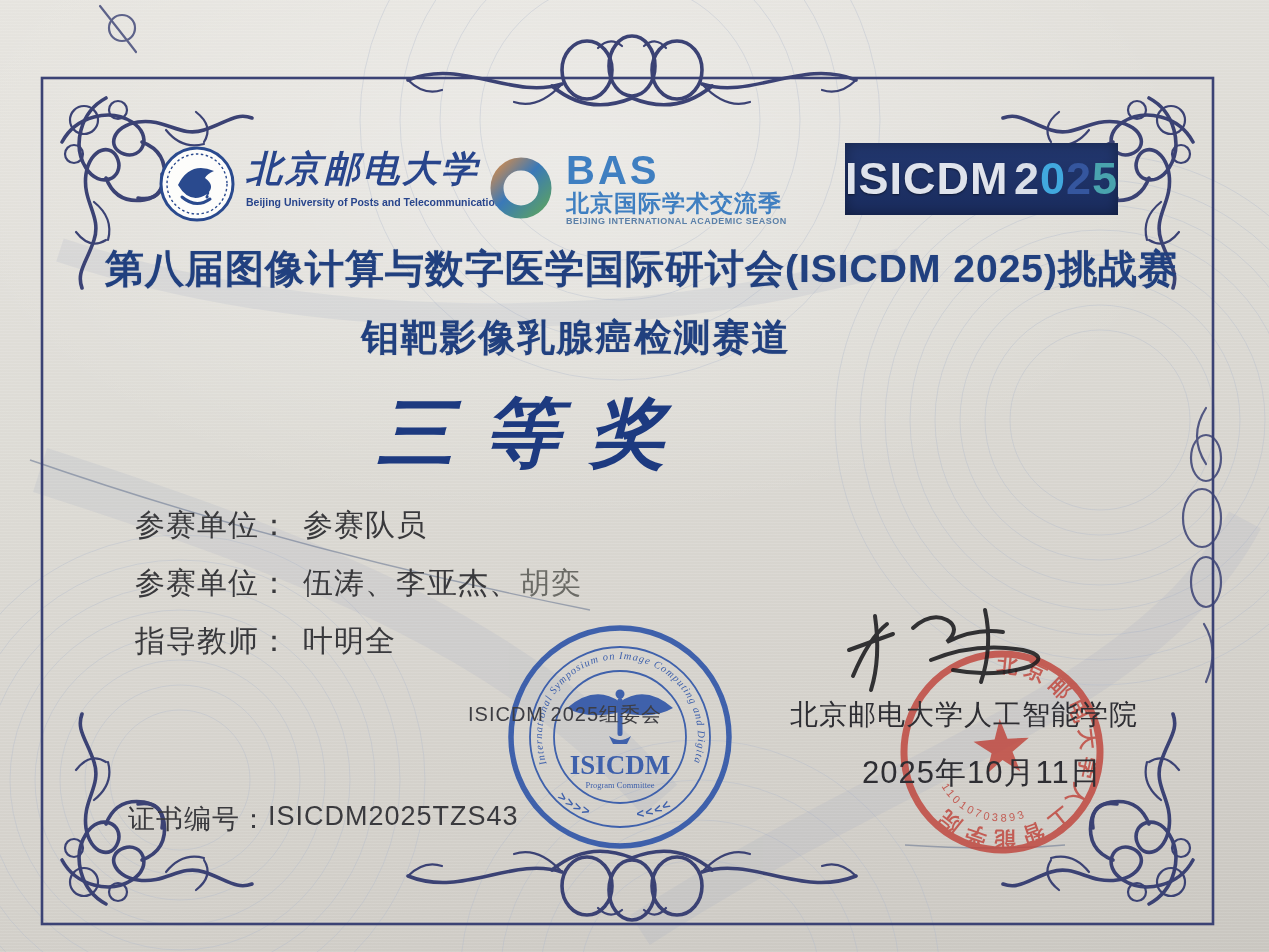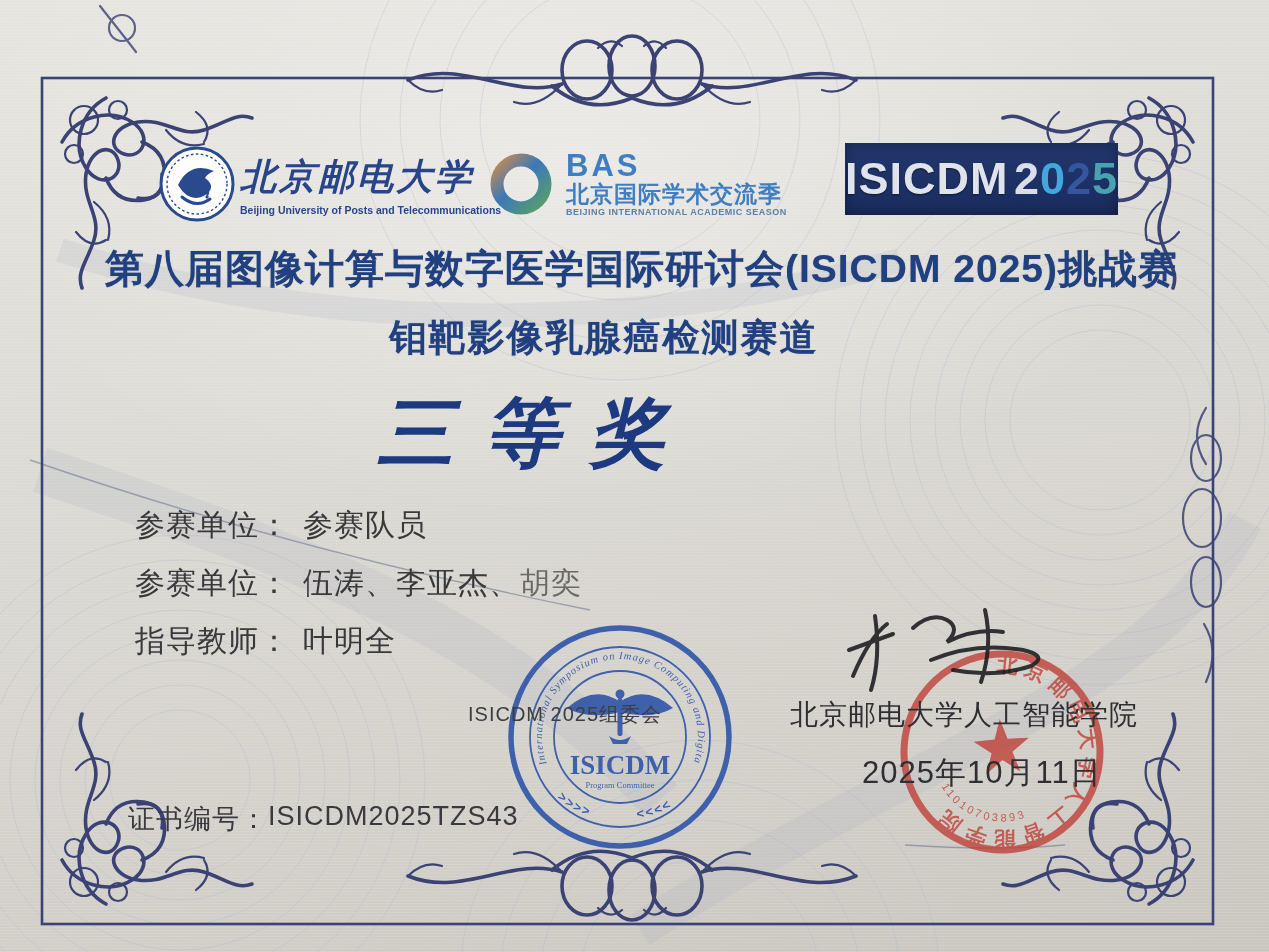--- a/index.html
+++ b/index.html
@@ -10,35 +10,35 @@
       radial-gradient(ellipse 900px 500px at 45% 18%, rgba(255,255,255,.35), rgba(255,255,255,0) 70%),
       repeating-linear-gradient(0deg, rgba(255,255,255,.10) 0 1px, rgba(0,0,0,0) 1px 3px),
       linear-gradient(168deg,#e6e4df 0%,#dcdad4 40%,#d4d1cb 72%,#c9c6c0 100%);
   }
   svg{position:absolute;overflow:visible;}
   .fl{fill:none;stroke:#3b4274;stroke-width:3.6;stroke-linecap:round;}
   .fl2{fill:none;stroke:#3b4274;stroke-width:2.2;stroke-linecap:round;}
   .net circle,.net path{fill:none;stroke:#adb7cb;stroke-width:.9;}
   .abs{position:absolute;}
   .title1{left:0;top:242px;width:1269px;text-align:center;font-size:39px;font-weight:bold;letter-spacing:1px;color:#21407f;text-shadow:0 0 1px rgba(33,64,127,.4);padding-left:7px;}
-  .title2{left:0;top:313px;width:1152px;text-align:center;font-size:37px;font-weight:bold;letter-spacing:2px;color:#21407f;text-shadow:0 0 1px rgba(33,64,127,.4);padding-left:28px;}
+  .title2{left:0;top:313px;width:1152px;text-align:center;font-size:37px;font-weight:bold;letter-spacing:2px;color:#21407f;text-shadow:0 0 1px rgba(33,64,127,.4);}
   .award{left:0;top:383px;width:1043px;text-align:center;font-family:"DejaVu Serif",serif;font-style:italic;font-weight:bold;font-size:76px;letter-spacing:30px;padding-left:30px;box-sizing:border-box;color:#1d3a80;}
   .fieldrow{position:absolute;left:135px;display:flex;font-size:30px;color:#39393c;letter-spacing:1px;}
   .fieldrow .lbl{width:168px;}
   .light{color:#6b6b66;}
   .committee{left:468px;top:701px;font-size:20px;color:#3d3d42;letter-spacing:1px;z-index:6;}
   .college{left:790px;top:696px;font-size:28px;color:#2e2e33;letter-spacing:1px;z-index:6;}
   .date{left:862px;top:752px;font-size:31px;color:#2e2e33;letter-spacing:1px;z-index:6;}
   .certno{left:128px;top:801px;display:flex;font-size:27px;color:#3a3a3e;letter-spacing:1px;}
   
-  .bupt{left:158px;top:145px;display:flex;align-items:center;gap:4px;}
+  .bupt{left:158px;top:145px;display:flex;gap:10px;}
   .bupt .cn{font-size:36px;font-weight:bold;font-style:italic;color:#28458c;letter-spacing:3px;}
   .bupt .en{font-size:10.5px;font-weight:bold;color:#28458c;margin-top:2px;}
   .bas{left:488px;top:150px;display:flex;align-items:center;gap:12px;}
-  .bas .abbr{font-size:31px;font-weight:bold;color:#3f7fc1;letter-spacing:3px;line-height:1;}
+  .bas .abbr{font-size:40px;font-weight:bold;color:#3f7fc1;letter-spacing:3px;line-height:1;}
   .bas .cn{font-size:23px;font-weight:bold;color:#3f7fc1;letter-spacing:1px;line-height:1.15;}
   .bas .en{font-size:9px;font-weight:bold;color:#5b80a8;letter-spacing:.5px;}
   .banner{left:845px;top:143px;width:273px;height:72px;background:linear-gradient(180deg,#22376e,#1a2c5e);display:flex;align-items:center;justify-content:center;font-size:45px;font-weight:bold;letter-spacing:1px;box-shadow:inset 0 0 14px rgba(0,0,0,.35);}
   .banner .w{color:#dfe3ec;text-shadow:0 1px 2px rgba(0,0,0,.5);}
   .banner .sp{width:12px;}
   .y0{color:#d9dee8;} .y1{color:#41a8de;} .y2{color:#35569e;} .y3{color:#49a3ae;}
   .sealtxt{font-family:"Liberation Serif",serif;}
 </style>
 </head>
 <body>

